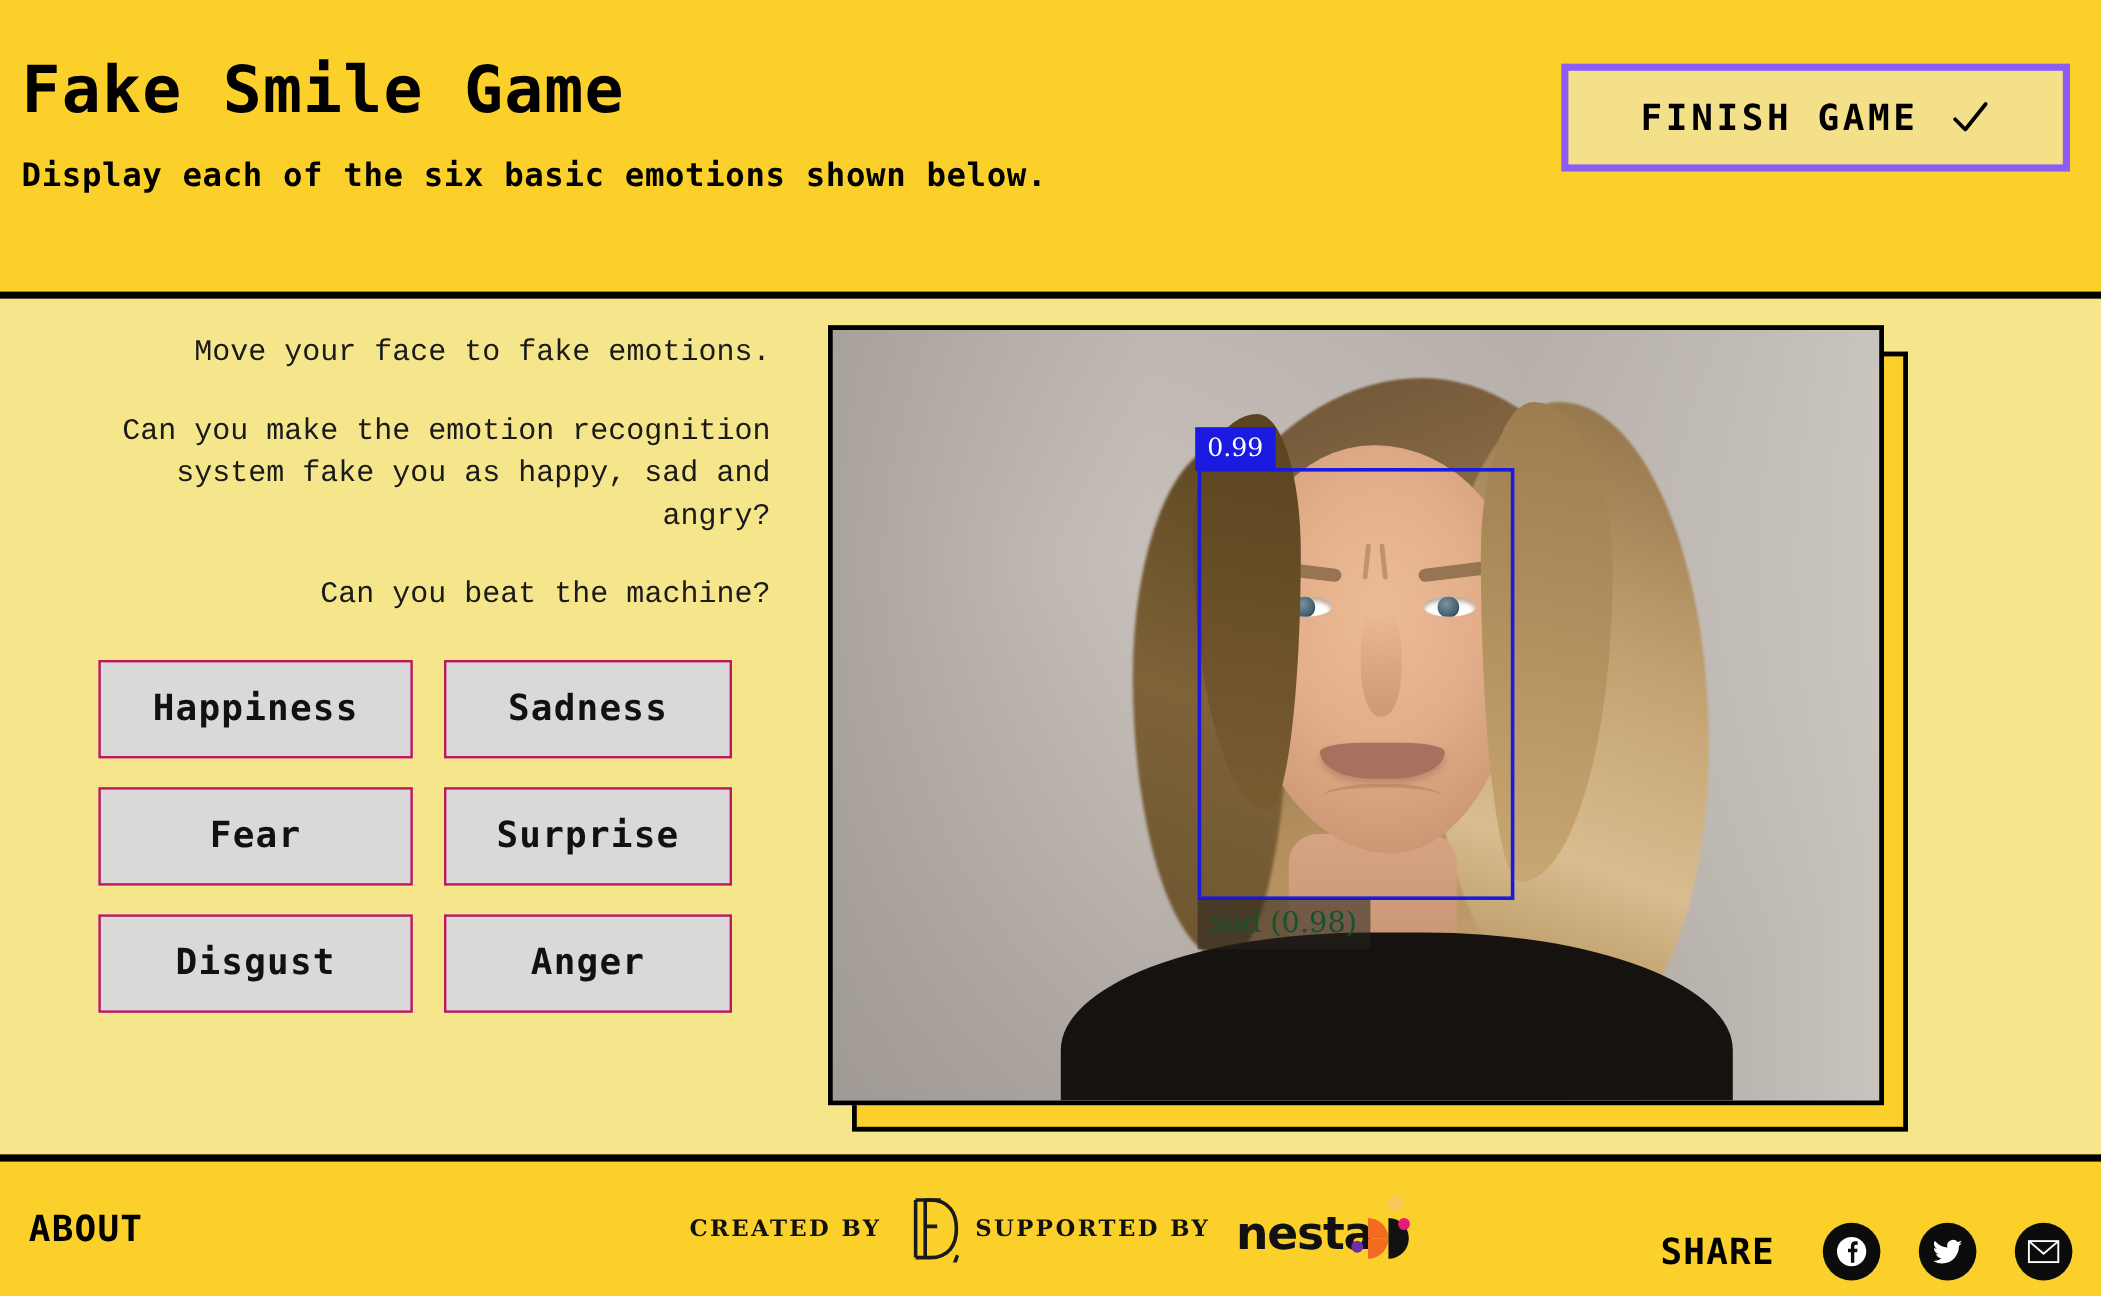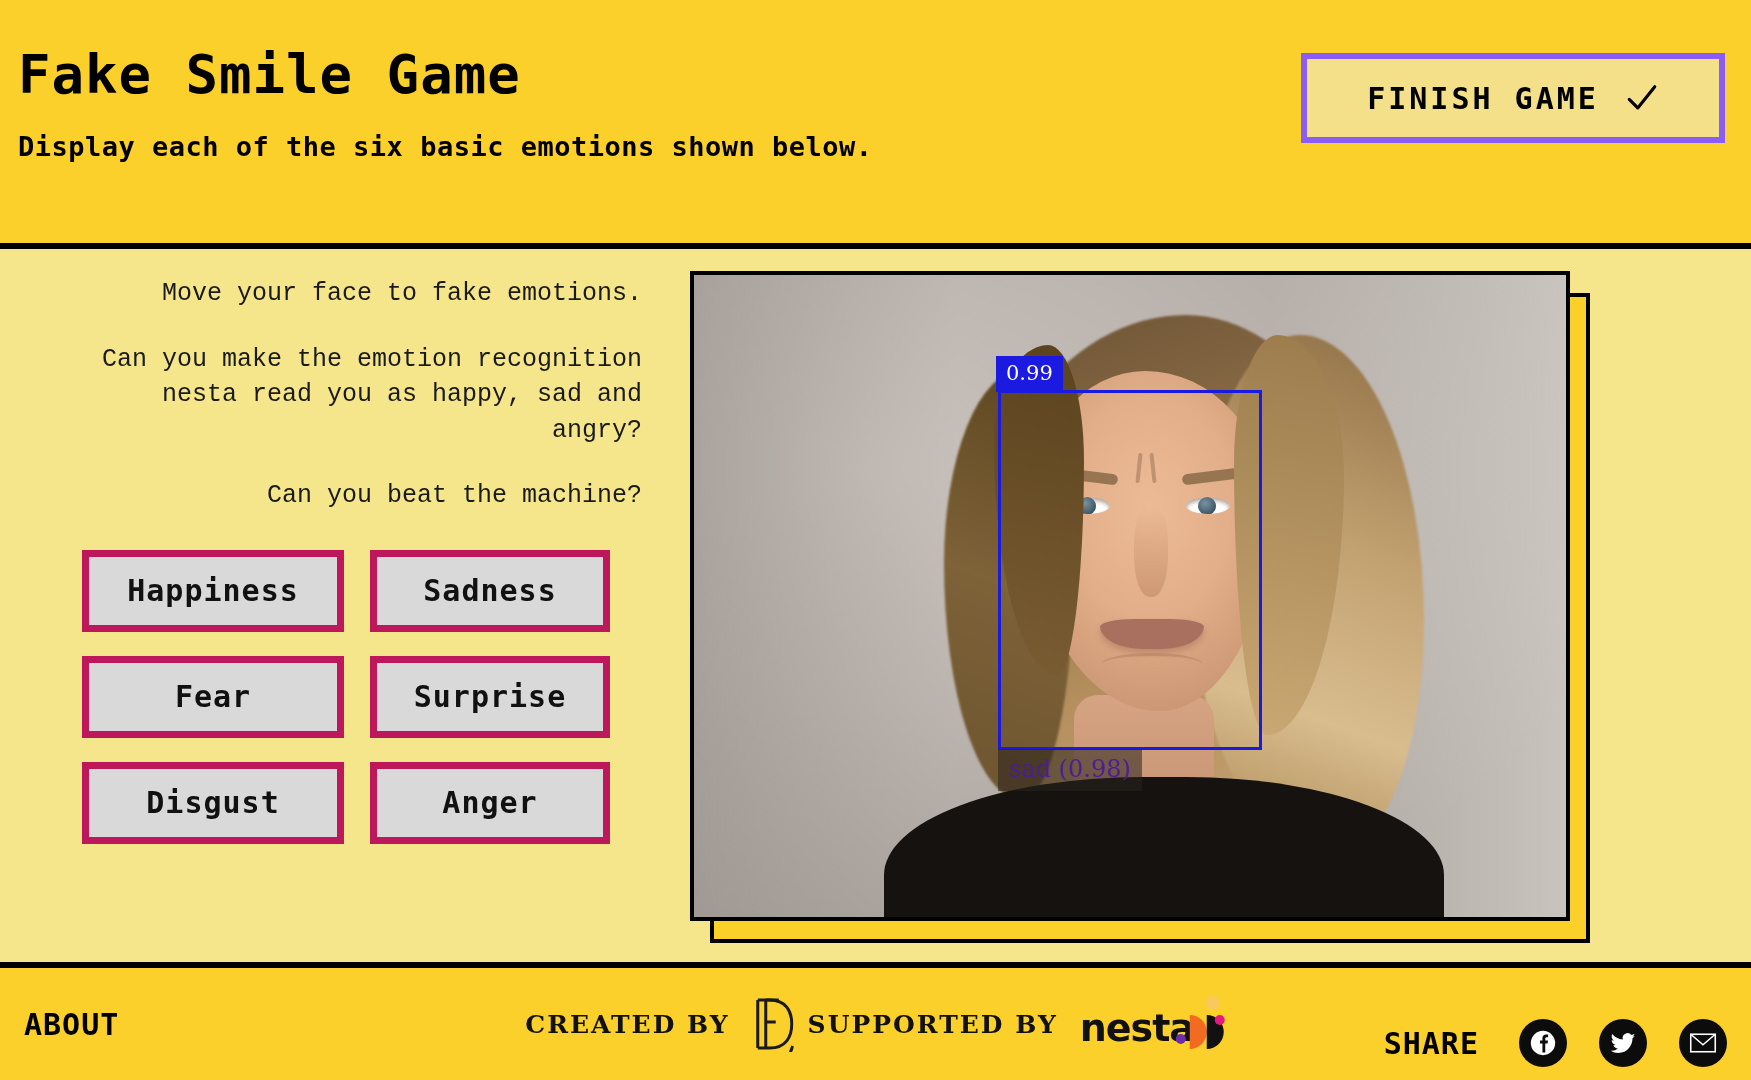--- a/index.html
+++ b/index.html
@@ -117,21 +117,21 @@
   .emotion-grid {
     display: grid;
     grid-template-columns: 262px 240px;
     grid-gap: 24px 26px;
     margin-top: 36px;
   }
 
   .emotion-btn {
     height: 82px;
     background: #D9D9D9;
-    border: 7px solid #be185d;
+    border: 2px solid #be185d;
     display: flex;
     align-items: center;
     justify-content: center;
     cursor: pointer;
     font-family: "DejaVu Sans Mono", monospace;
     font-size: 30px;
     font-weight: bold;
     color: #111;
     letter-spacing: 1px;
   }
@@ -317,21 +317,21 @@
     font-family: "DejaVu Serif", serif;
     font-size: 21px;
     line-height: 1;
     padding: 7px 10px 8px 10px;
   }
   .label-tag {
     position: absolute;
     left: 304px;
     top: 474px;
     background: rgba(40,34,30,.55);
-    color: #4c1d95;
+    color: #14532d;
     font-family: "DejaVu Serif", serif;
     font-size: 24px;
     line-height: 1;
     padding: 8px 11px 10px 11px;
     white-space: nowrap;
   }
 
   
   .footer {
     position: relative;
@@ -355,21 +355,21 @@
   .footer-center {
     position: absolute;
     left: 50%;
     transform: translateX(-50%);
     display: flex;
     align-items: center;
     gap: 0px;
   }
   .credit-text {
     font-family: "DejaVu Serif", serif;
-    font-size: 25px;
+    font-size: 19px;
     font-weight: bold;
     letter-spacing: 2px;
     color: #111;
   }
   .mono-logo { margin: 0 14px 0 22px; display: block; }
   .nesta-logo { margin-left: 22px; display: block; }
 
   .footer-right {
     margin-left: auto;
     display: flex;
@@ -408,21 +408,21 @@
         <path d="M3 13 L9 19 L21 4" fill="none" stroke="#000" stroke-width="2.2" stroke-linecap="round" stroke-linejoin="round"></path>
       </svg>
     </div>
   </div>
 
   <div class="main">
 
     <div class="left-col">
       <div class="intro-block">
         <p class="intro-p">Move your face to fake emotions.</p>
-        <p class="intro-p">Can you make the emotion recognition nesta read you as happy, sad and angry?</p>
+        <p class="intro-p">Can you make the emotion recognition system fake you as happy, sad and angry?</p>
         <p class="intro-p">Can you beat the machine?</p>
       </div>
 
       <div class="emotion-grid">
         <button class="emotion-btn">Happiness</button>
         <button class="emotion-btn">Sadness</button>
         <button class="emotion-btn">Fear</button>
         <button class="emotion-btn">Surprise</button>
         <button class="emotion-btn">Disgust</button>
         <button class="emotion-btn">Anger</button>

